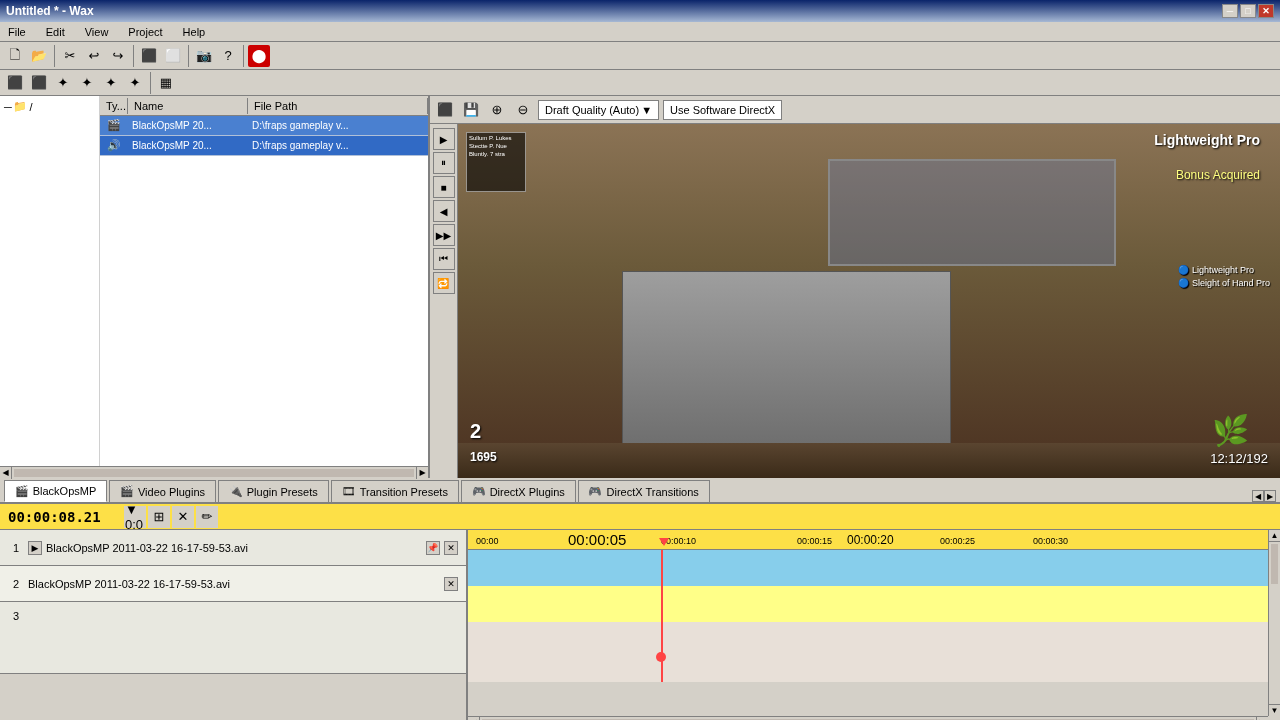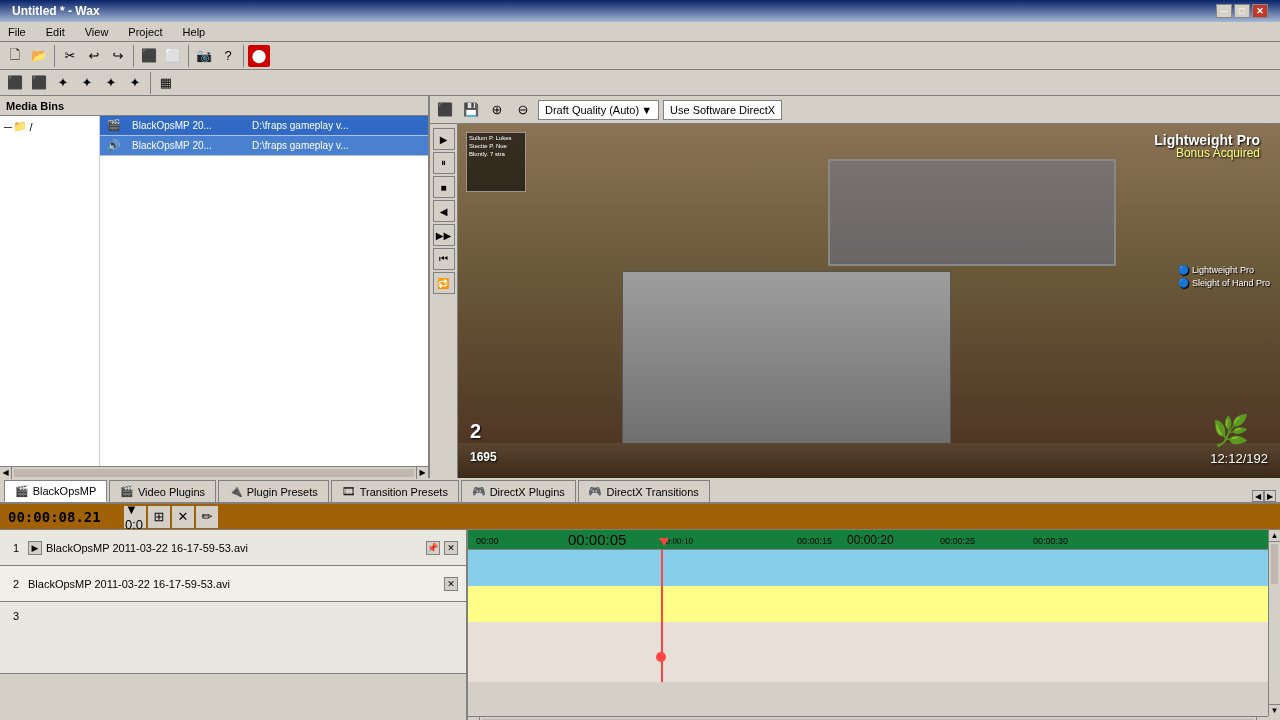--- a/index.html
+++ b/index.html
@@ -3,21 +3,21 @@
   <meta charset="utf-8">
   <style>
     * { margin: 0; padding: 0; box-sizing: border-box; }
     body { width: 1280px; height: 720px; overflow: hidden; font-family: 'Segoe UI', Tahoma, sans-serif; font-size: 11px; background: #d4d0c8; color: #000; }
     
     
     #titlebar {
       width: 100%; height: 22px;
       background: linear-gradient(to bottom, #0a246a, #a6b8d4);
       display: flex; align-items: center; justify-content: space-between;
-      padding: 0 12px;
+      padding: 0 6px;
       color: white; font-size: 12px; font-weight: bold;
     }
     #titlebar-controls { display: flex; gap: 2px; }
     .title-btn { width: 16px; height: 14px; background: #d4d0c8; border: 1px solid #888; display: flex; align-items: center; justify-content: center; font-size: 9px; cursor: pointer; }
 
     
     #menubar {
       width: 100%; height: 20px;
       background: #d4d0c8;
       display: flex; align-items: center;
@@ -149,21 +149,21 @@
     }
     .tab.active { background: white; border-bottom: 1px solid white; }
 
     
     #timeline-area {
       width: 100%; height: 224px;
       background: #d4d0c8;
       display: flex; flex-direction: column;
     }
     #timeline-header-row {
-      height: 26px; background: #a16207;
+      height: 26px; background: #fde047;
       display: flex; align-items: center;
       border-bottom: 1px solid #808080;
     }
     #timeline-time-display {
       width: 120px; font-size: 14px; font-weight: bold;
       padding: 0 8px; font-family: monospace;
     }
     
     #timeline-main {
       flex: 1; display: flex;
@@ -175,21 +175,21 @@
     .track-row {
       height: 36px; display: flex; align-items: center;
       border-bottom: 1px solid #808080;
       padding: 0 8px; gap: 4px; font-size: 11px;
     }
     .track-num { width: 16px; text-align: center; font-size: 11px; }
     .track-name { flex: 1; }
     .track-close-btn { width: 14px; height: 14px; cursor: pointer; font-size: 9px; border: 1px solid #808080; display: flex; align-items: center; justify-content: center; background: #d4d0c8; }
     .track-expand-btn { width: 14px; height: 14px; cursor: pointer; font-size: 9px; border: 1px solid #808080; display: flex; align-items: center; justify-content: center; background: #d4d0c8; }
     #timeline-ruler {
-      height: 20px; background: #15803d;
+      height: 20px; background: #fde047;
       border-bottom: 1px solid #808080;
       position: relative; overflow: hidden;
     }
     
     #video-track {
       height: 36px; background: #87ceeb;
       position: absolute; top: 20px; left: 0; right: 0;
     }
     #audio-track {
       height: 36px; background: #ffff88;
@@ -207,21 +207,21 @@
       background: linear-gradient(to bottom, #8B7355 0%, #6B5A3A 40%, #4a3020 100%);
       position: relative; overflow: hidden;
     }
     .game-overlay-title {
       position: absolute; top: 8px; right: 20px;
       color: white; font-size: 14px; font-weight: bold;
       font-family: Arial, sans-serif;
       text-shadow: 1px 1px 2px black;
     }
     .game-overlay-sub {
-      position: absolute; top: 22px; right: 20px;
+      position: absolute; top: 44px; right: 20px;
       color: #ffff80; font-size: 12px;
       font-family: Arial, sans-serif;
       text-shadow: 1px 1px 2px black;
     }
     .game-minimap {
       position: absolute; top: 8px; left: 8px;
       width: 60px; height: 60px;
       background: rgba(0,0,0,0.6);
       border: 1px solid rgba(255,255,255,0.5);
     }
@@ -324,32 +324,34 @@
   <div class="tb-btn">✦</div>
   <div class="tb-btn">✦</div>
   <div class="tb-btn">✦</div>
   <div class="toolbar-sep"></div>
   <div class="tb-btn">▦</div>
 </div>
 
 <div id="main-content">
 
   <div id="left-panel">
-    <div id="media-bins-header">
-      <span>Media Bins</span>
-    </div>
     <div id="media-bins-content">
       <div id="tree-panel">
         <div style="display:flex; align-items:center; gap:2px; font-size:11px;">
           <span>─</span>
           <span>📁</span>
           <span>/</span>
         </div>
       </div>
       <div id="file-list-panel">
+        <div id="file-list-header">
+          <div class="col-header col-type">Ty...</div>
+          <div class="col-header col-name">Name</div>
+          <div class="col-header col-path">File Path</div>
+        </div>
         <div class="file-row">
           <div class="file-type-icon">🎬</div>
           <div class="file-name">BlackOpsMP 20...</div>
           <div class="file-path">D:\fraps gameplay v...</div>
         </div>
         <div class="file-row">
           <div class="file-type-icon">🔊</div>
           <div class="file-name">BlackOpsMP 20...</div>
           <div class="file-path">D:\fraps gameplay v...</div>
         </div>
@@ -478,21 +480,21 @@
         <div class="track-name"></div>
       </div>
     </div>
 
     <div style="flex:1; position:relative; overflow:hidden; display:flex; flex-direction:column;">
 
       <div id="timeline-ruler">
         <div style="position:absolute; left:0; top:0; right:0; bottom:0; display:flex; align-items:center; padding:0 2px;">
           <div style="position:absolute; left:8px;"><span style="font-size:9px;">00:00</span></div>
           <div style="position:absolute; left:100px;"><span style="font-size:15px;">00:00:05</span></div>
-          <div style="position:absolute; left:193px;"><span style="font-size:9px;font-family:Liberation Serif, serif;">00:00:10</span></div>
+          <div style="position:absolute; left:193px;"><span style="font-size:9px;">00:00:10</span></div>
           <div style="position:absolute; left:286px;"><span style="font-size:9px;margin-left:43px;">00:00:15</span></div>
           <div style="position:absolute; left:379px;"><span style="font-size:12px;">00:00:20</span></div>
           <div style="position:absolute; left:472px;"><span style="font-size:9px;">00:00:25</span></div>
           <div style="position:absolute; left:565px;"><span style="font-size:9px;">00:00:30</span></div>
         </div>
 
         <div style="position:absolute; top:8px; left:191px; width:0; height:0; border-left:5px solid transparent; border-right:5px solid transparent; border-top:8px solid #ff4444;"></div>
       </div>
 
       <div id="video-track">

